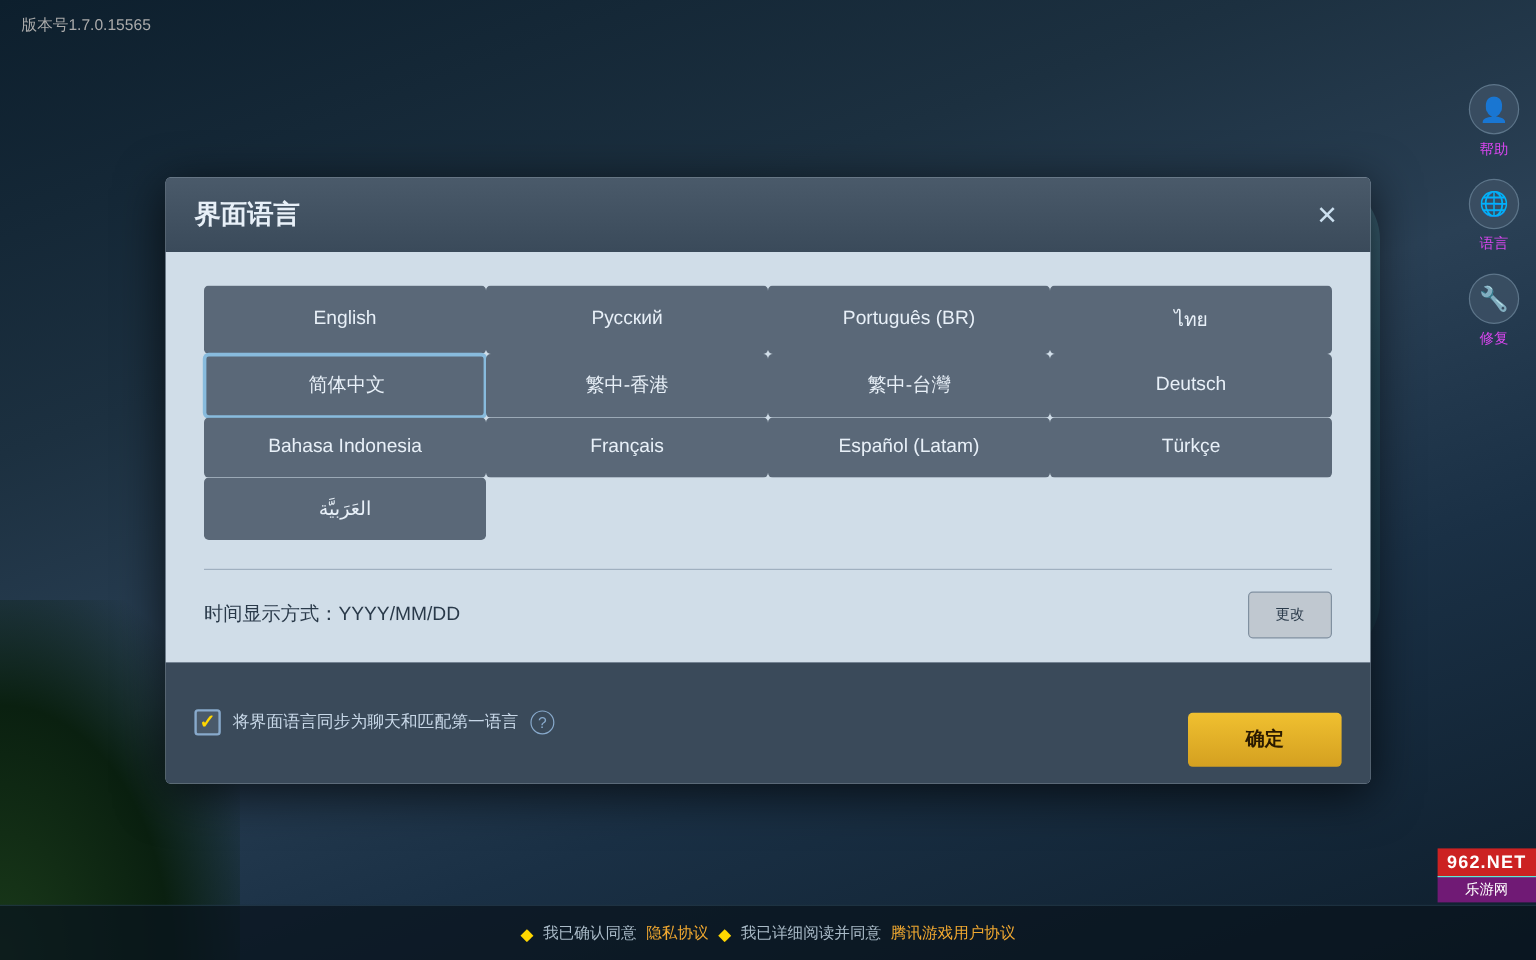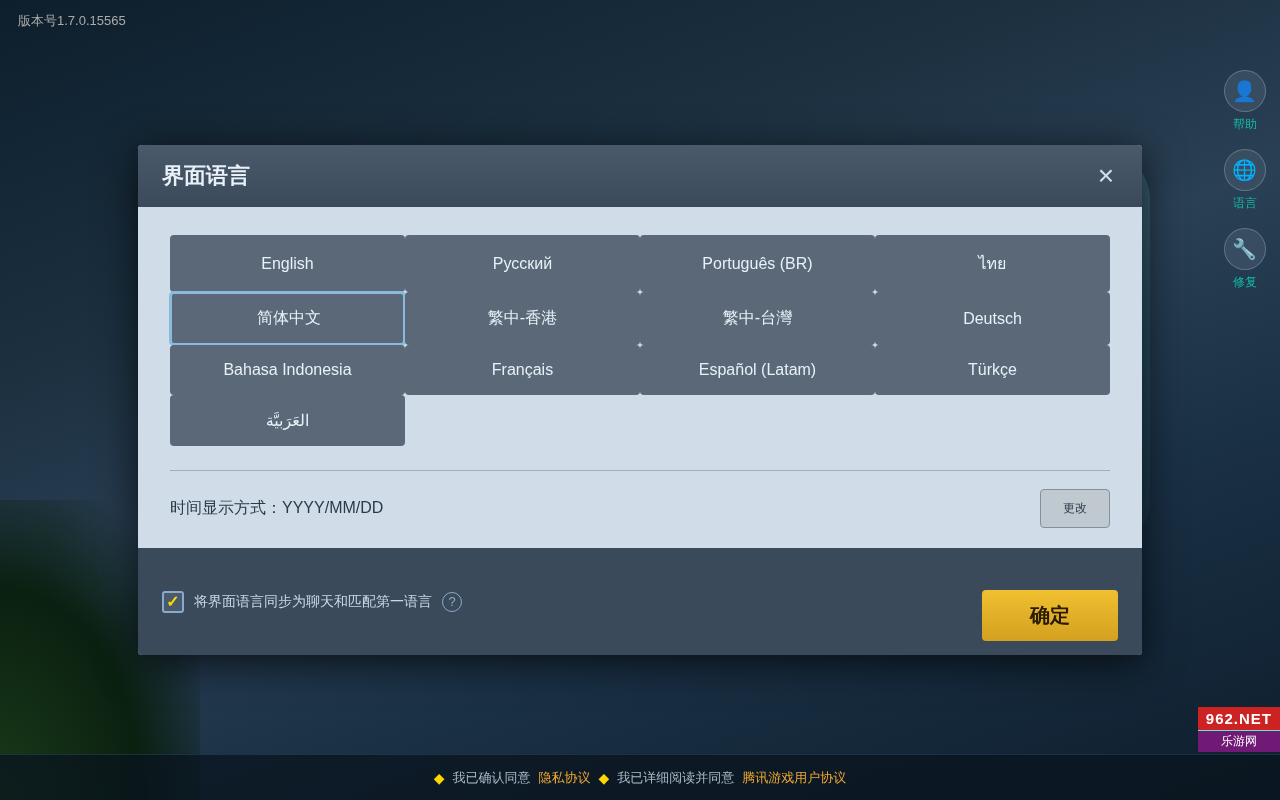--- a/index.html
+++ b/index.html
@@ -78,21 +78,21 @@
       background: rgba(60,80,100,0.85);
       border: 1px solid rgba(150,180,200,0.4);
       display: flex;
       align-items: center;
       justify-content: center;
       color: #cce0f0;
       font-size: 20px;
     }
 
     .sidebar-icon-label {
-      color: #14b8a6;
+      color: #d946ef;
       font-size: 12px;
     }
 
     
     .bottom-bar {
       position: absolute;
       bottom: 0;
       left: 0;
       right: 0;
       height: 46px;
@@ -274,21 +274,21 @@
       font-size: 13px;
       cursor: pointer;
       flex-shrink: 0;
     }
 
     .confirm-btn {
       background: linear-gradient(180deg, #f0c030 0%, #d4a020 100%);
       border: none;
       border-radius: 4px;
       color: #2a1a00;
-      font-size: 20px;
+      font-size: 16px;
       font-weight: bold;
       padding: 12px 48px;
       cursor: pointer;
       font-family: 'Microsoft YaHei', Arial, sans-serif;
       margin-top: 28px;
     }
   </style>
 </head>
 <body>
 

